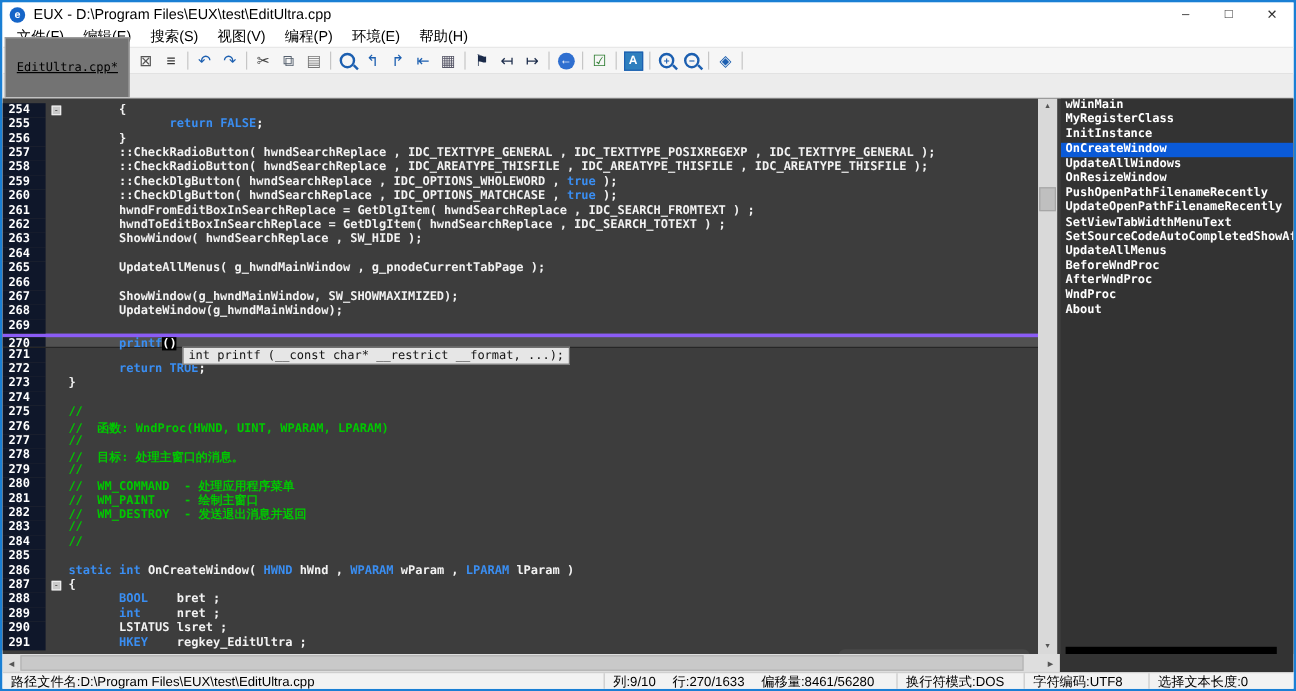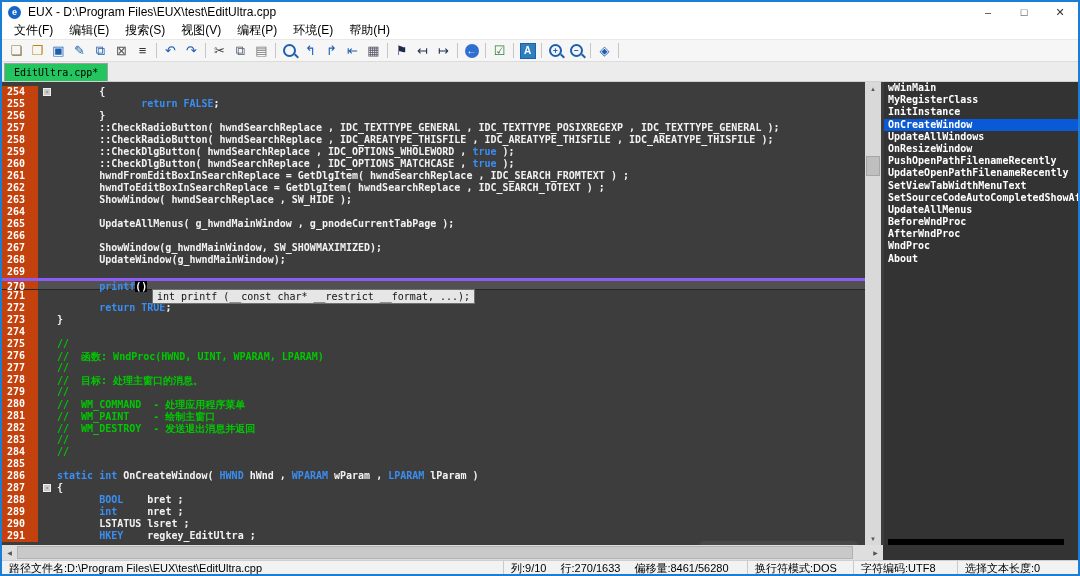--- a/index.html
+++ b/index.html
@@ -23,27 +23,27 @@
             display:flex;align-items:center;justify-content:center;color:#1c5fb0;
             font:bold 8px "DejaVu Sans Mono",monospace;}
   .icon-mag::after{content:"";position:absolute;width:5px;height:2px;background:#1c5fb0;right:-5px;bottom:-2px;
             transform:rotate(45deg);}
   .icon-circle{width:14px;height:14px;border-radius:50%;background:#2f6fd0;color:#fff;font-size:10px;
             display:flex;align-items:center;justify-content:center;}
   .icon-abox{width:14px;height:14px;background:#2e7fbe;color:#fff;font:bold 10px "Liberation Sans",sans-serif;
             display:flex;align-items:center;justify-content:center;border:1px solid #1c5fb0;}
   
   .tabbar{height:20px;background:#ececec;display:flex;align-items:flex-end;padding-left:2px;border-bottom:1px solid #d0d0d0;box-sizing:border-box;}
-  .tab{background:#22c55e;border:1px solid #a0a0a0;border-bottom:none;height:17px;padding:0 9px;
-       font:10px "DejaVu Sans Mono",monospace;display:flex;align-items:center;color:#000;}
+  .tab{background:#737373;border:1px solid #a0a0a0;border-bottom:none;height:17px;padding:16px 9px;
+       font:10px "DejaVu Sans Mono",monospace;display:flex;align-items:center;color:#000;text-decoration:underline;}
   
   .main{position:relative;height:463px;background:#3d3d3d;overflow:hidden;}
   .editor{position:absolute;left:0;top:0;width:863px;height:463px;padding-top:4px;box-sizing:border-box;}
   .row{display:flex;height:12px;line-height:12px;font:bold 10px "DejaVu Sans Mono",monospace;white-space:pre;}
-  .ln{width:36px;flex:none;background:#c2410c;color:#fff;padding-left:5px;box-sizing:border-box;}
+  .ln{width:36px;flex:none;background:#0f172a;color:#fff;padding-left:5px;box-sizing:border-box;}
   .fold{width:19px;flex:none;position:relative;}
   .fold-box{position:absolute;left:5px;top:2px;width:8px;height:8px;background:#c9c9c9;border:1px solid #eee;
             color:#222;font:7px "DejaVu Sans Mono",monospace;line-height:6px;text-align:center;box-sizing:border-box;}
   .codetext{flex:1;color:#f2f2f2;}
   .seg-d{color:#f2f2f2;} .seg-k{color:#3a8ef2;} .seg-c{color:#00c800;}
   .seg-caret{background:#000;color:#fff;}
   .row.current{background:#515151;border-top:3px solid #8b5cf6;border-bottom:1px solid #262626;box-sizing:border-box;justify-content:space-between;}
   .tooltip{position:absolute;left:150px;top:207px;background:#e6e6e6;border:1px solid #707070;color:#111;
            font:10px "DejaVu Sans Mono",monospace;padding:1px 4px;white-space:pre;z-index:5;text-align:center;}
   

